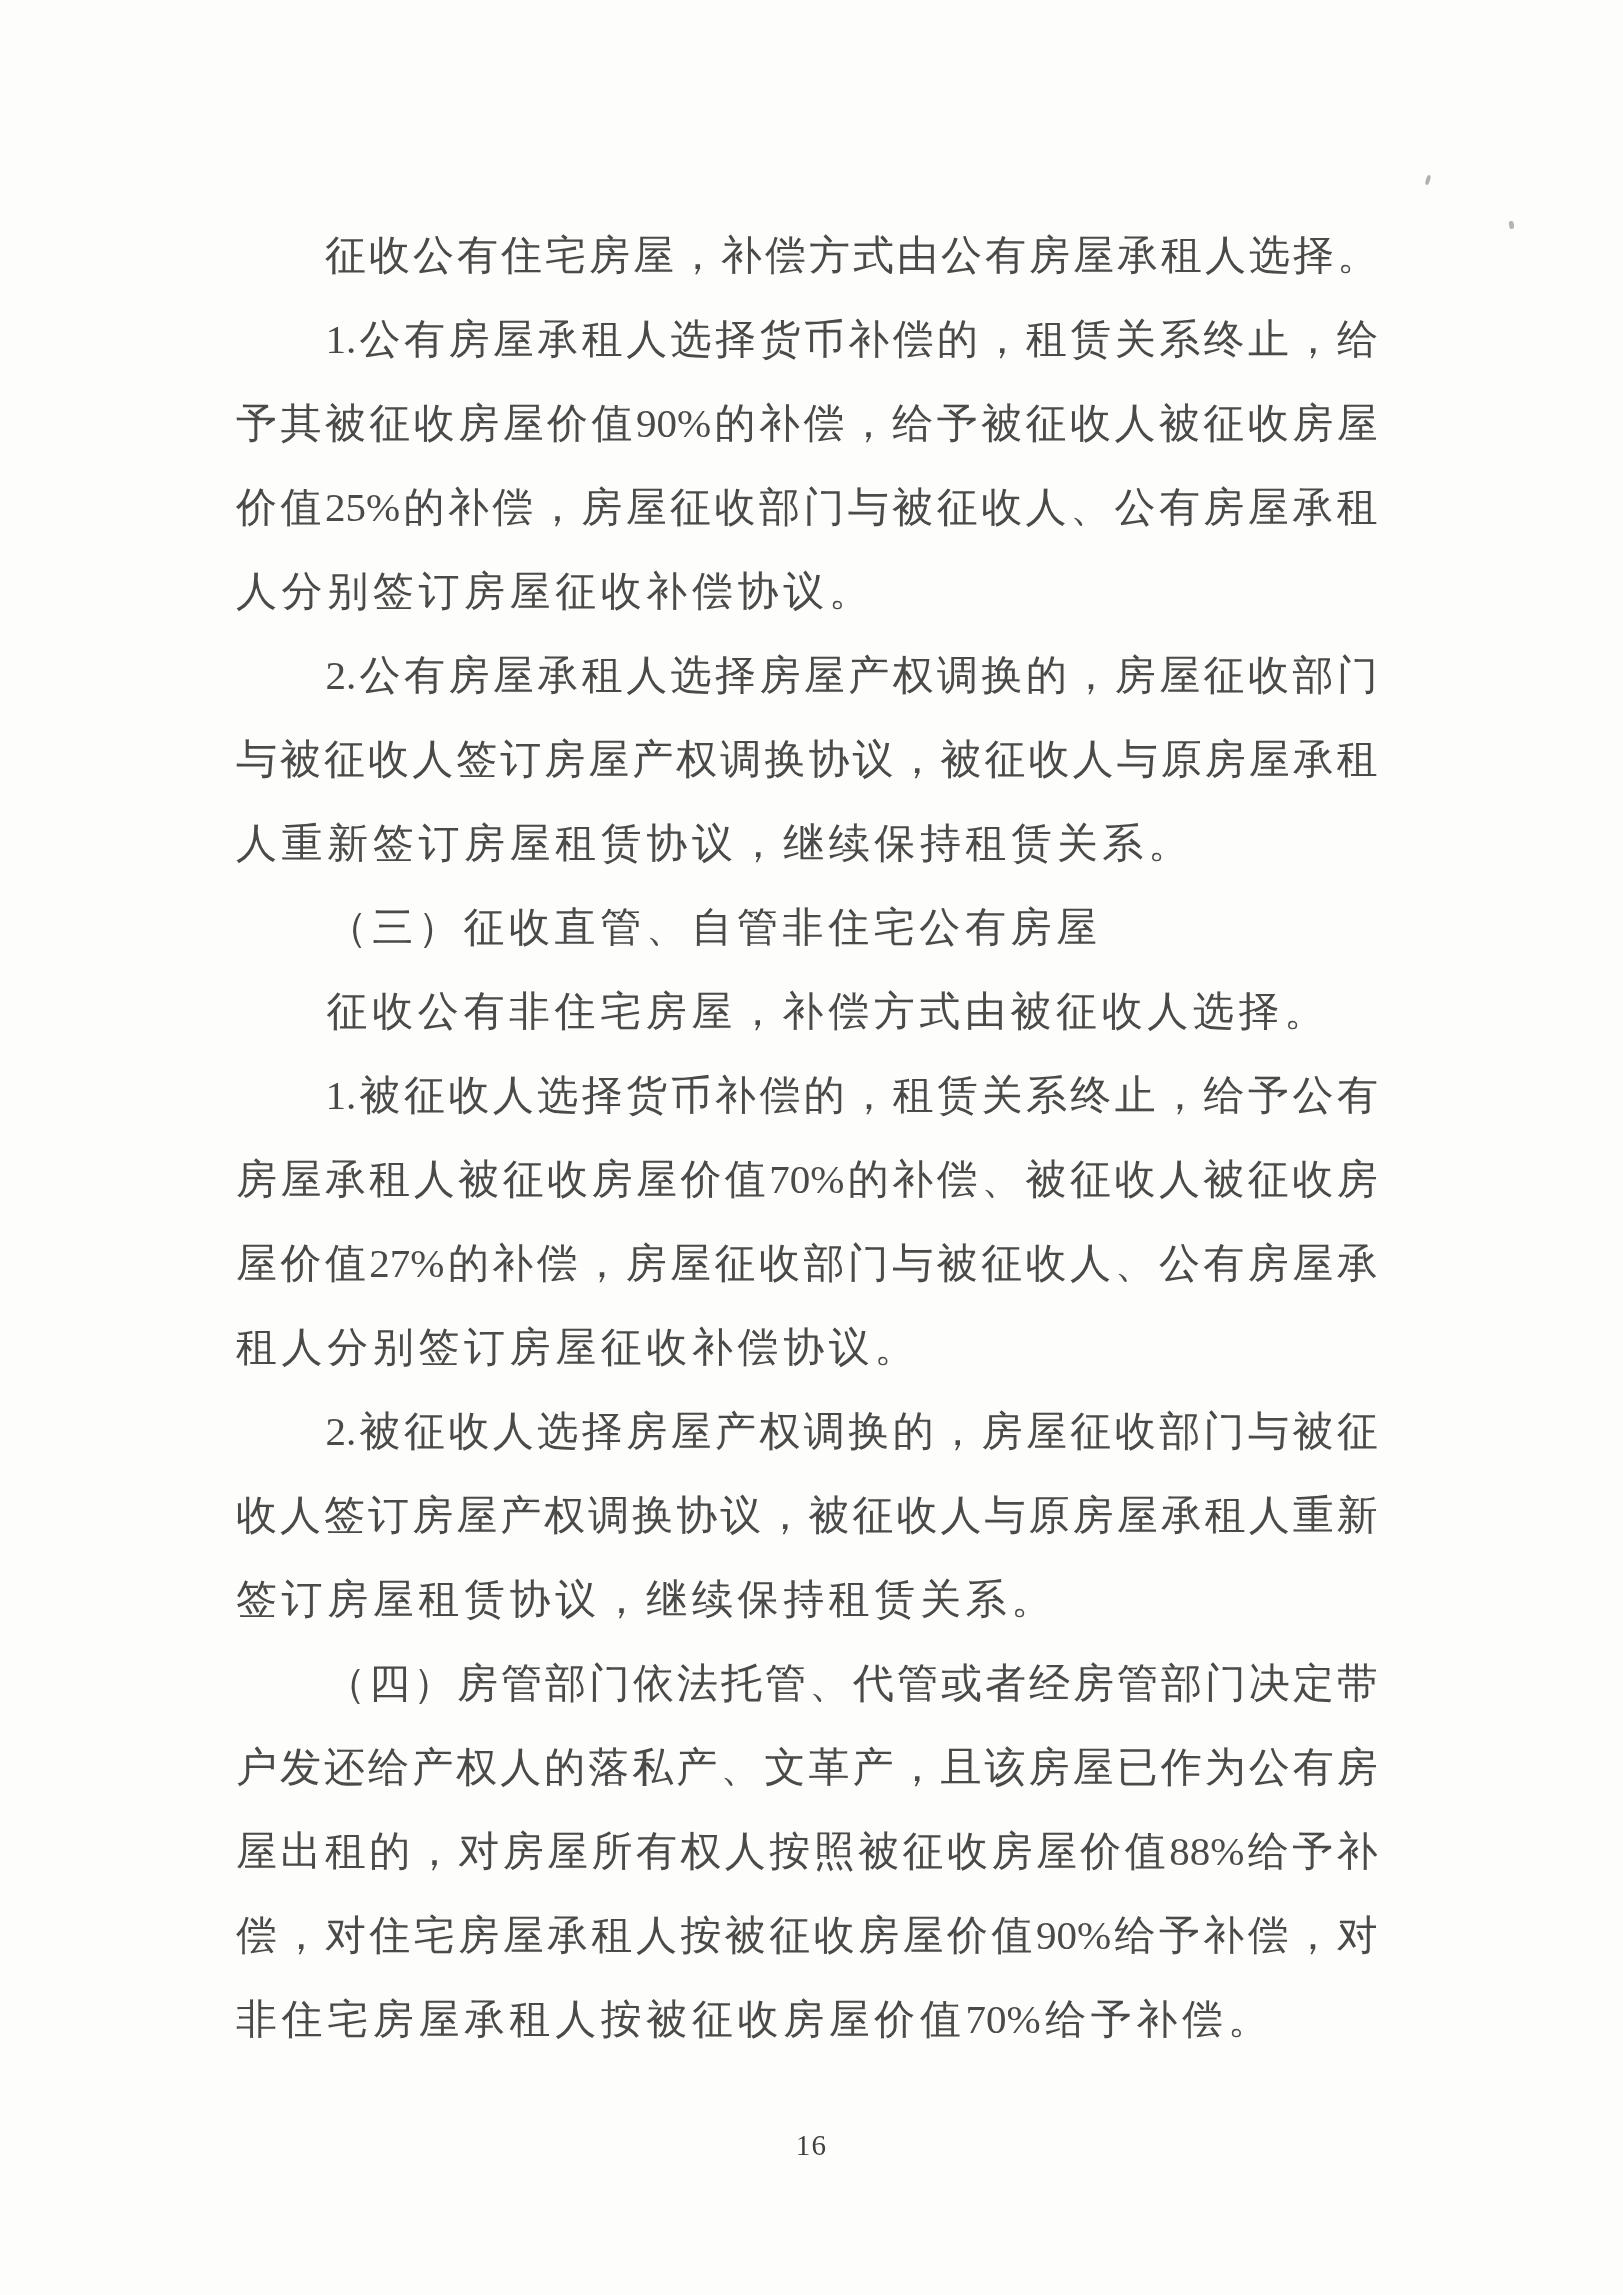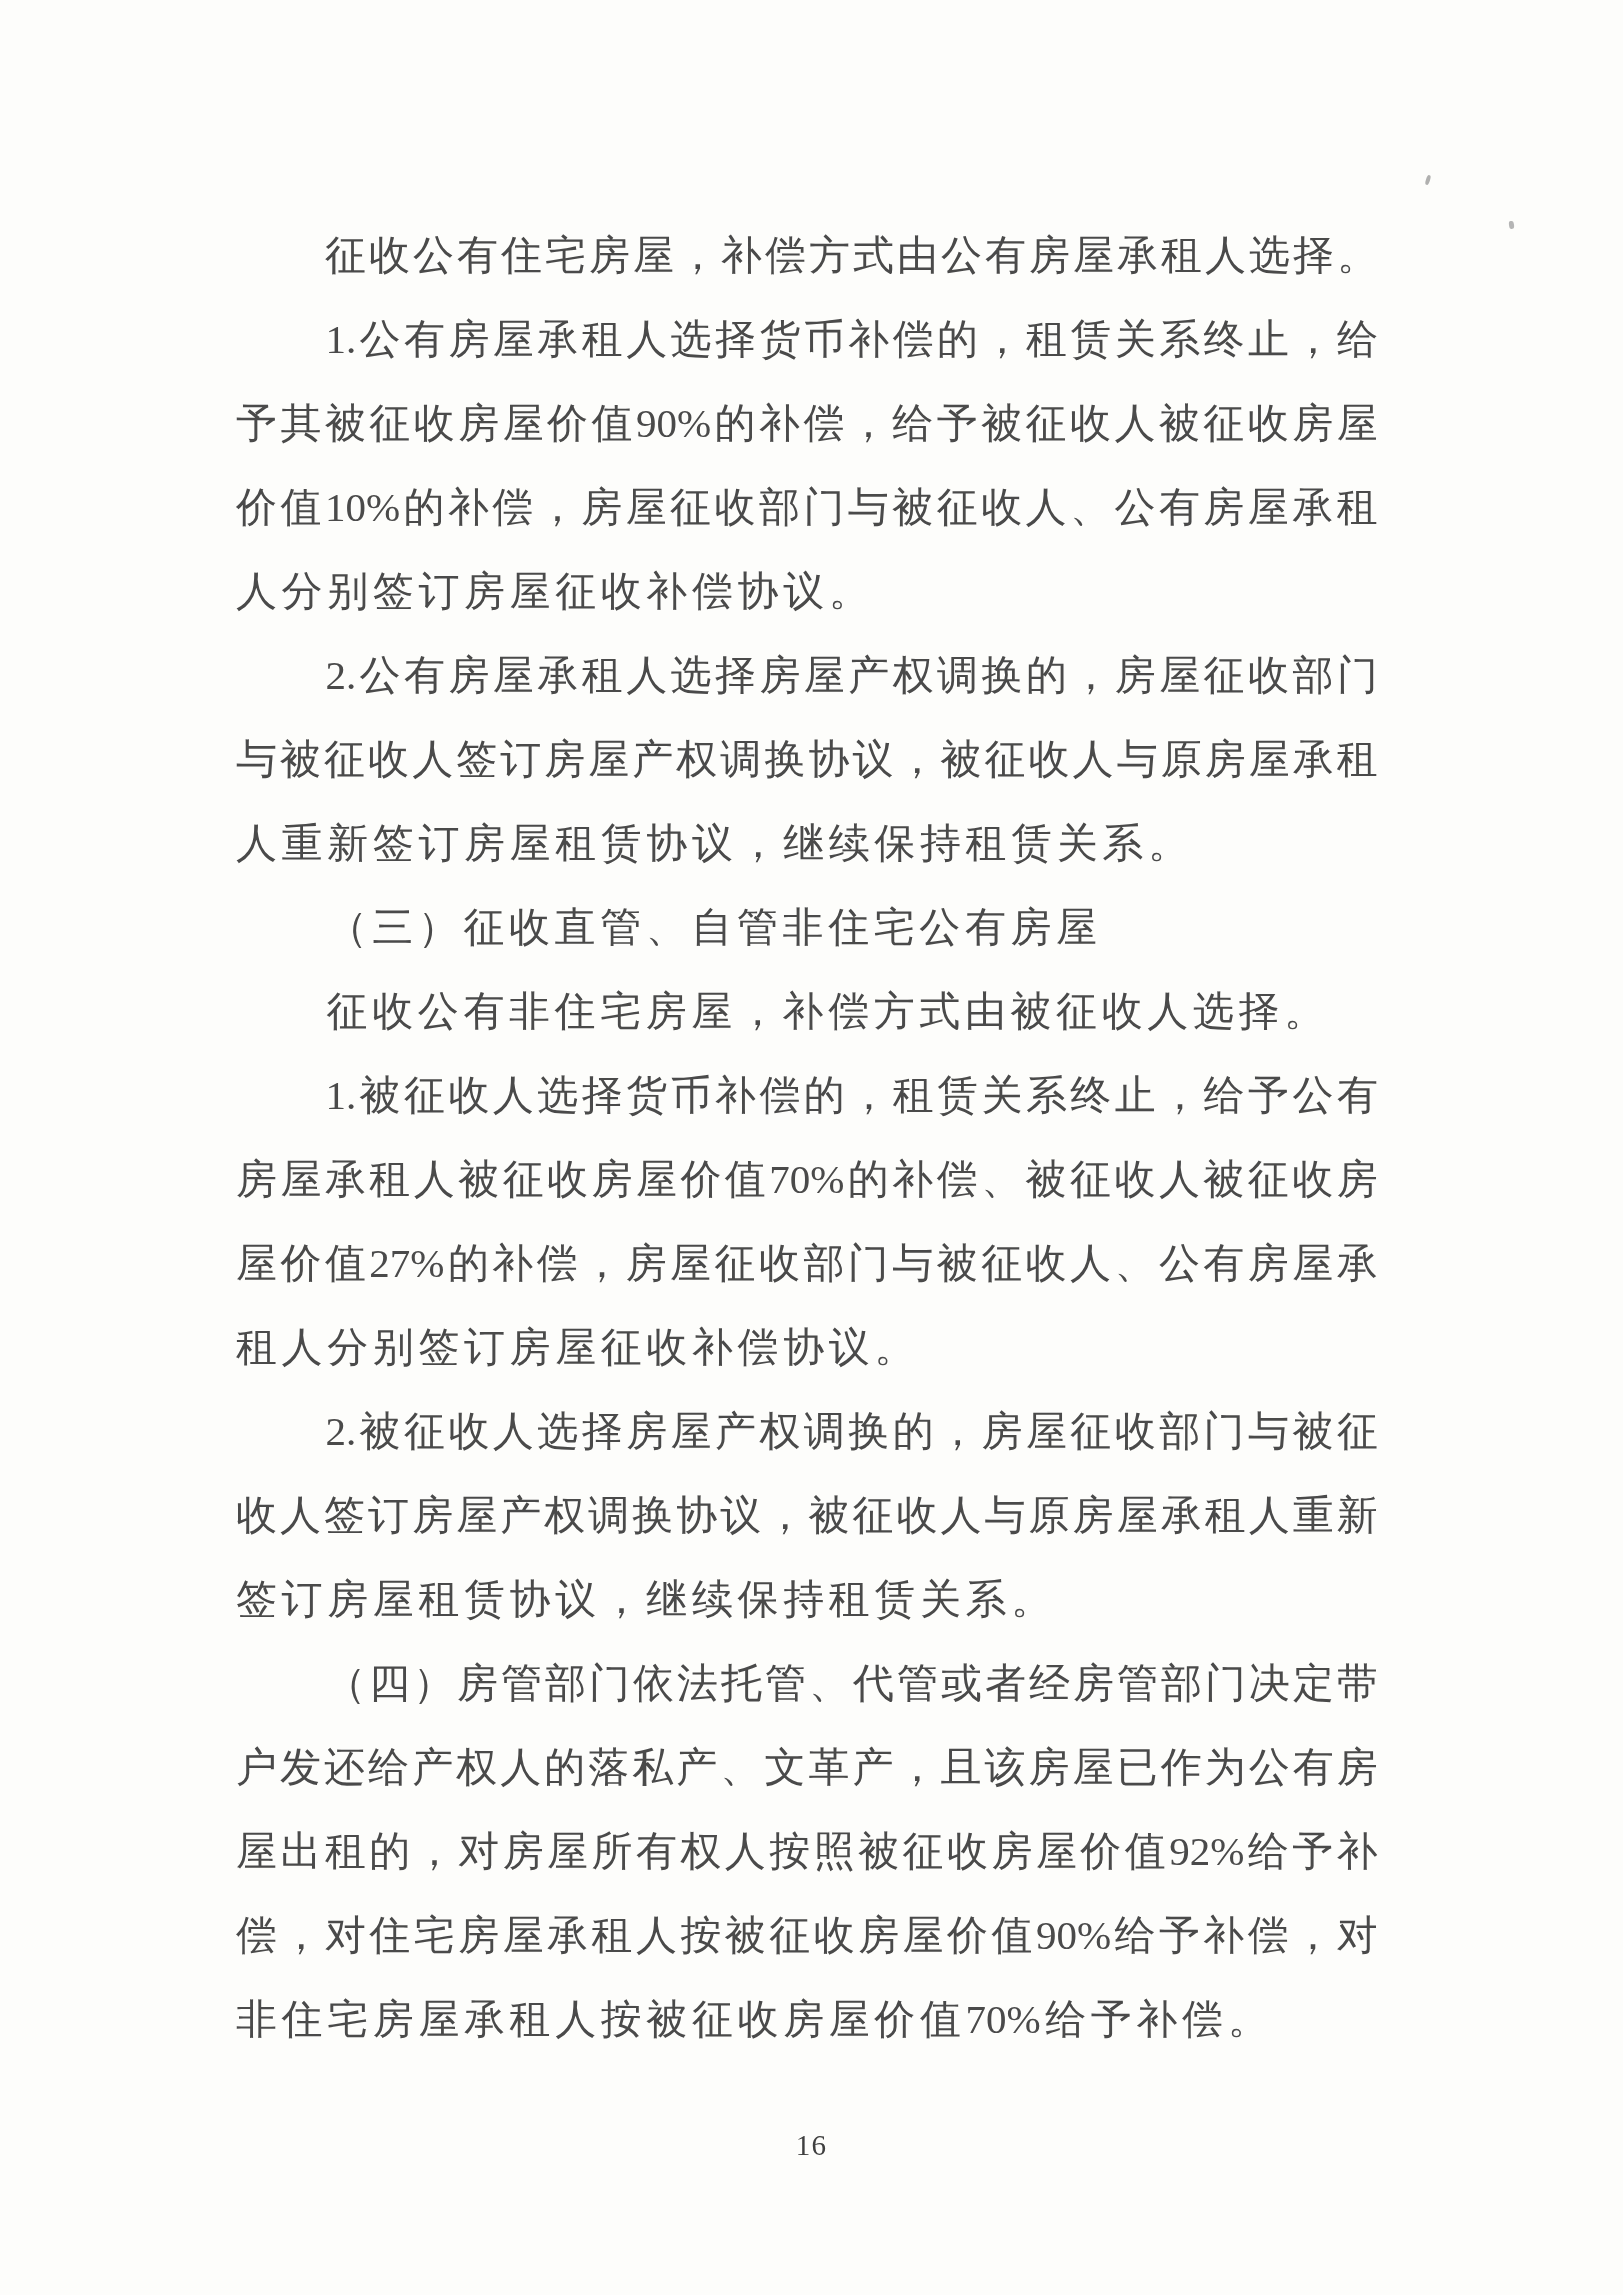--- a/index.html
+++ b/index.html
@@ -140,21 +140,21 @@
         <span>人</span>
         <span>被</span>
         <span>征</span>
         <span>收</span>
         <span>房</span>
         <span>屋</span>
       </div>
       <div class="line fit">
         <span>价</span>
         <span>值</span>
-        <span>10%</span>
+        <span>25%</span>
         <span>的</span>
         <span>补</span>
         <span>偿</span>
         <span>，</span>
         <span>房</span>
         <span>屋</span>
         <span>征</span>
         <span>收</span>
         <span>部</span>
         <span>门</span>
@@ -553,21 +553,21 @@
         <span>人</span>
         <span>按</span>
         <span>照</span>
         <span>被</span>
         <span>征</span>
         <span>收</span>
         <span>房</span>
         <span>屋</span>
         <span>价</span>
         <span>值</span>
-        <span>92%</span>
+        <span>88%</span>
         <span>给</span>
         <span>予</span>
         <span>补</span>
       </div>
       <div class="line fit">
         <span>偿</span>
         <span>，</span>
         <span>对</span>
         <span>住</span>
         <span>宅</span>

